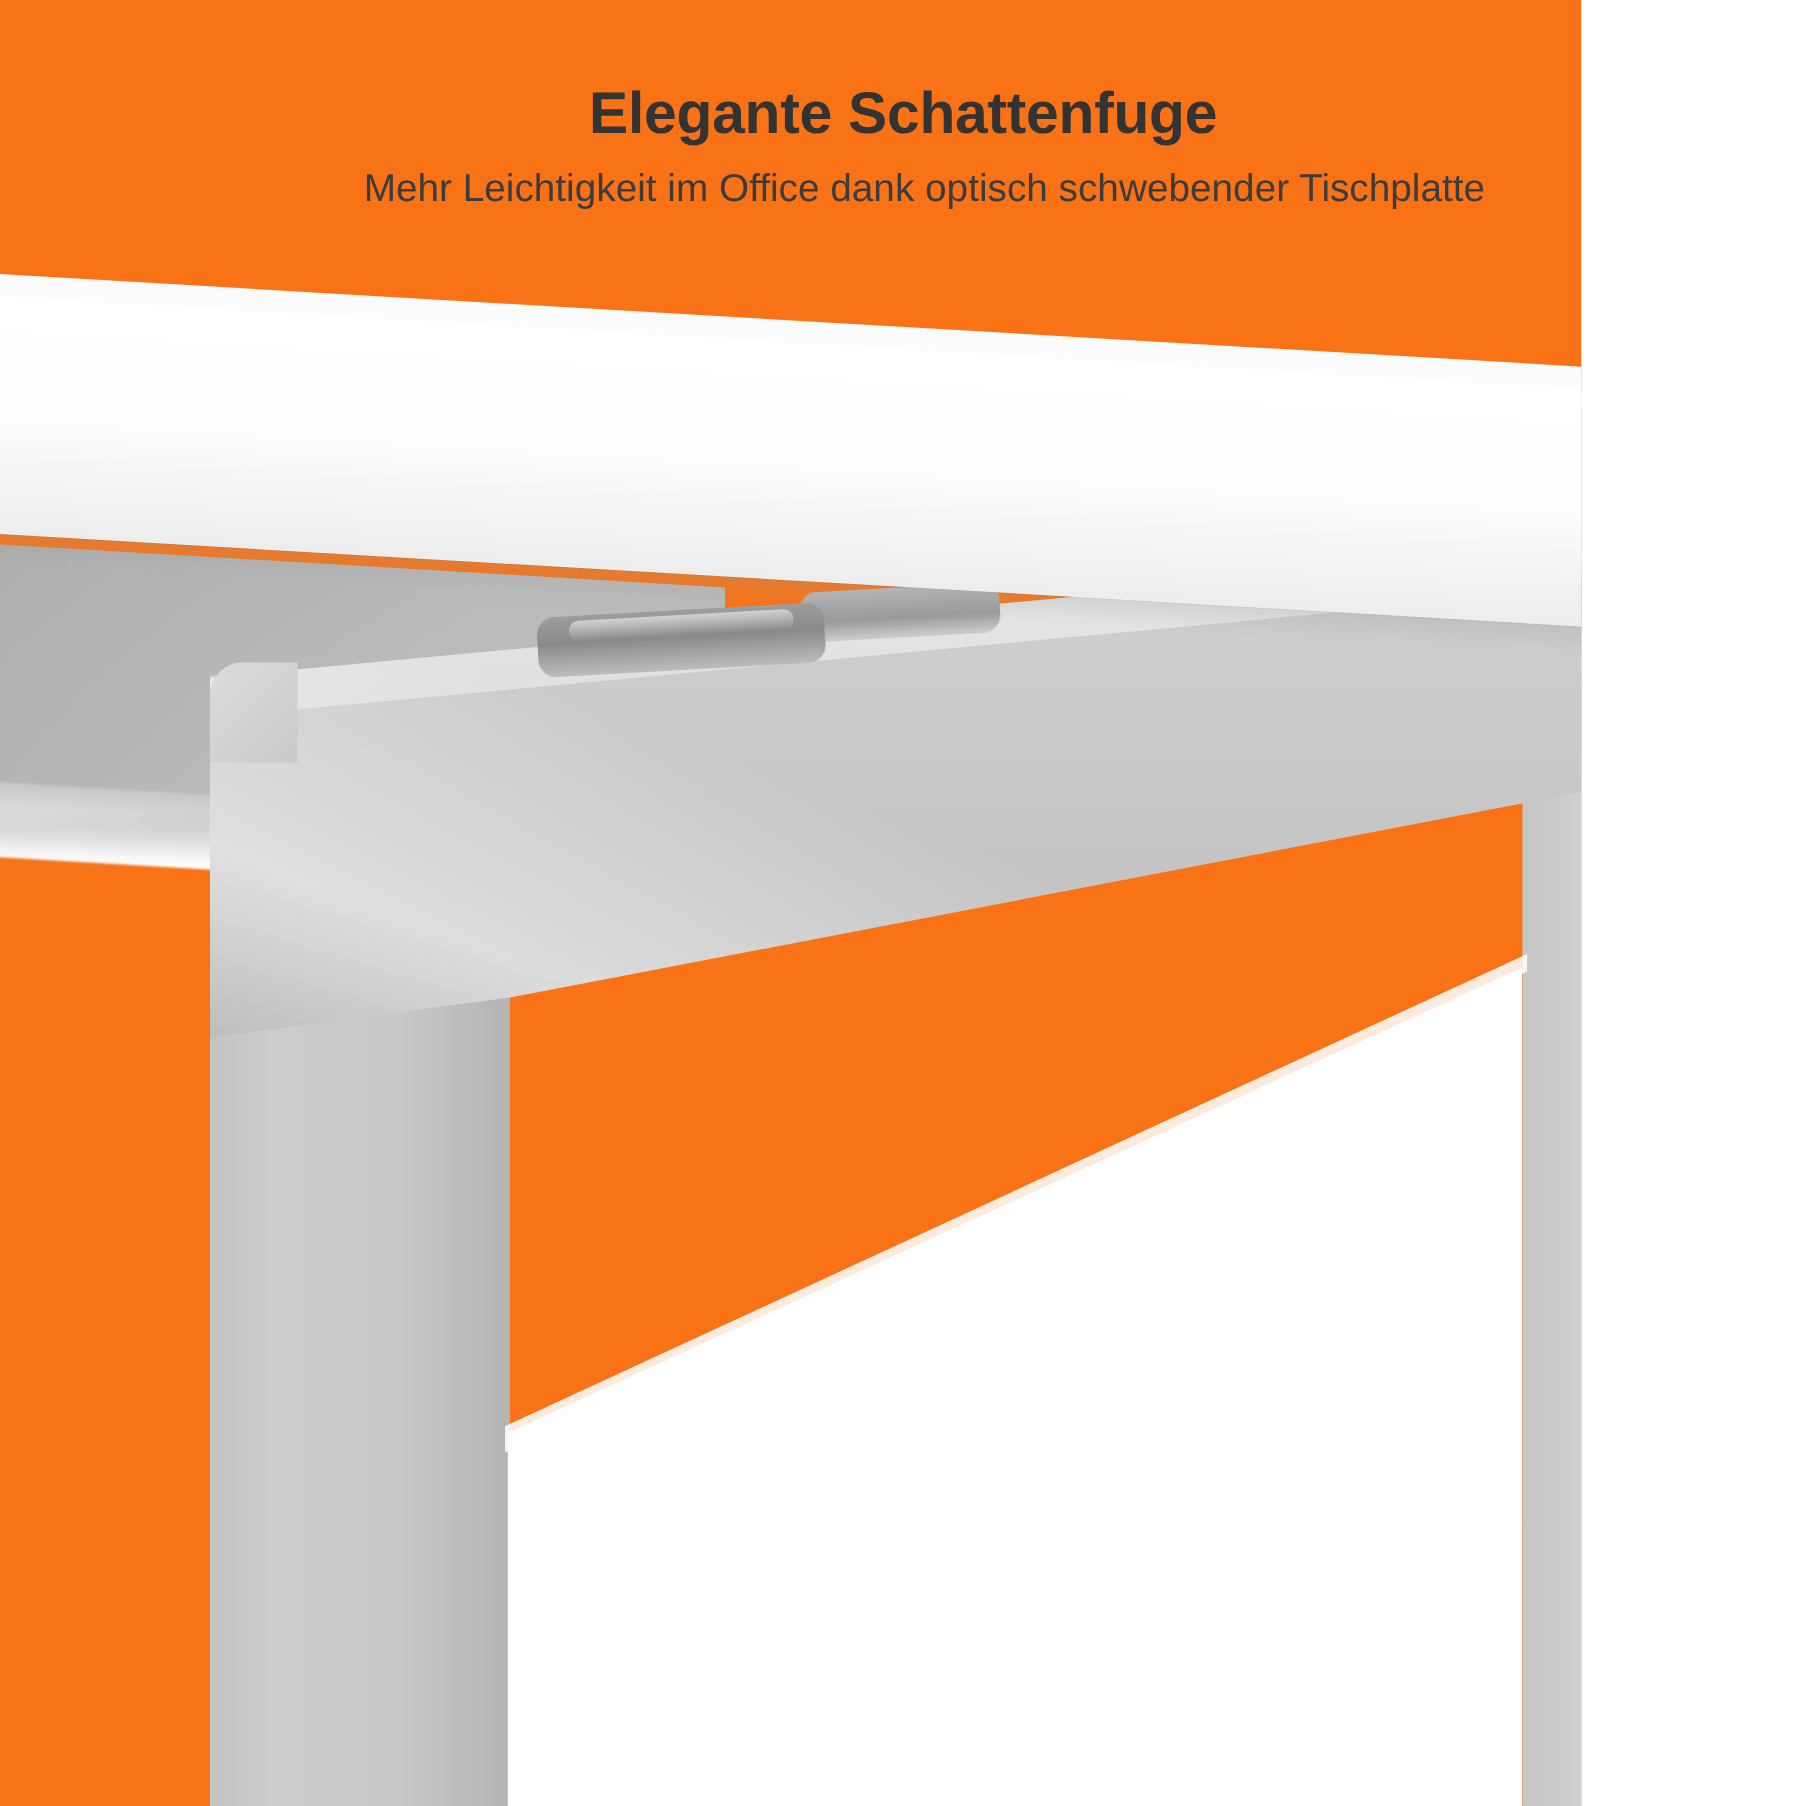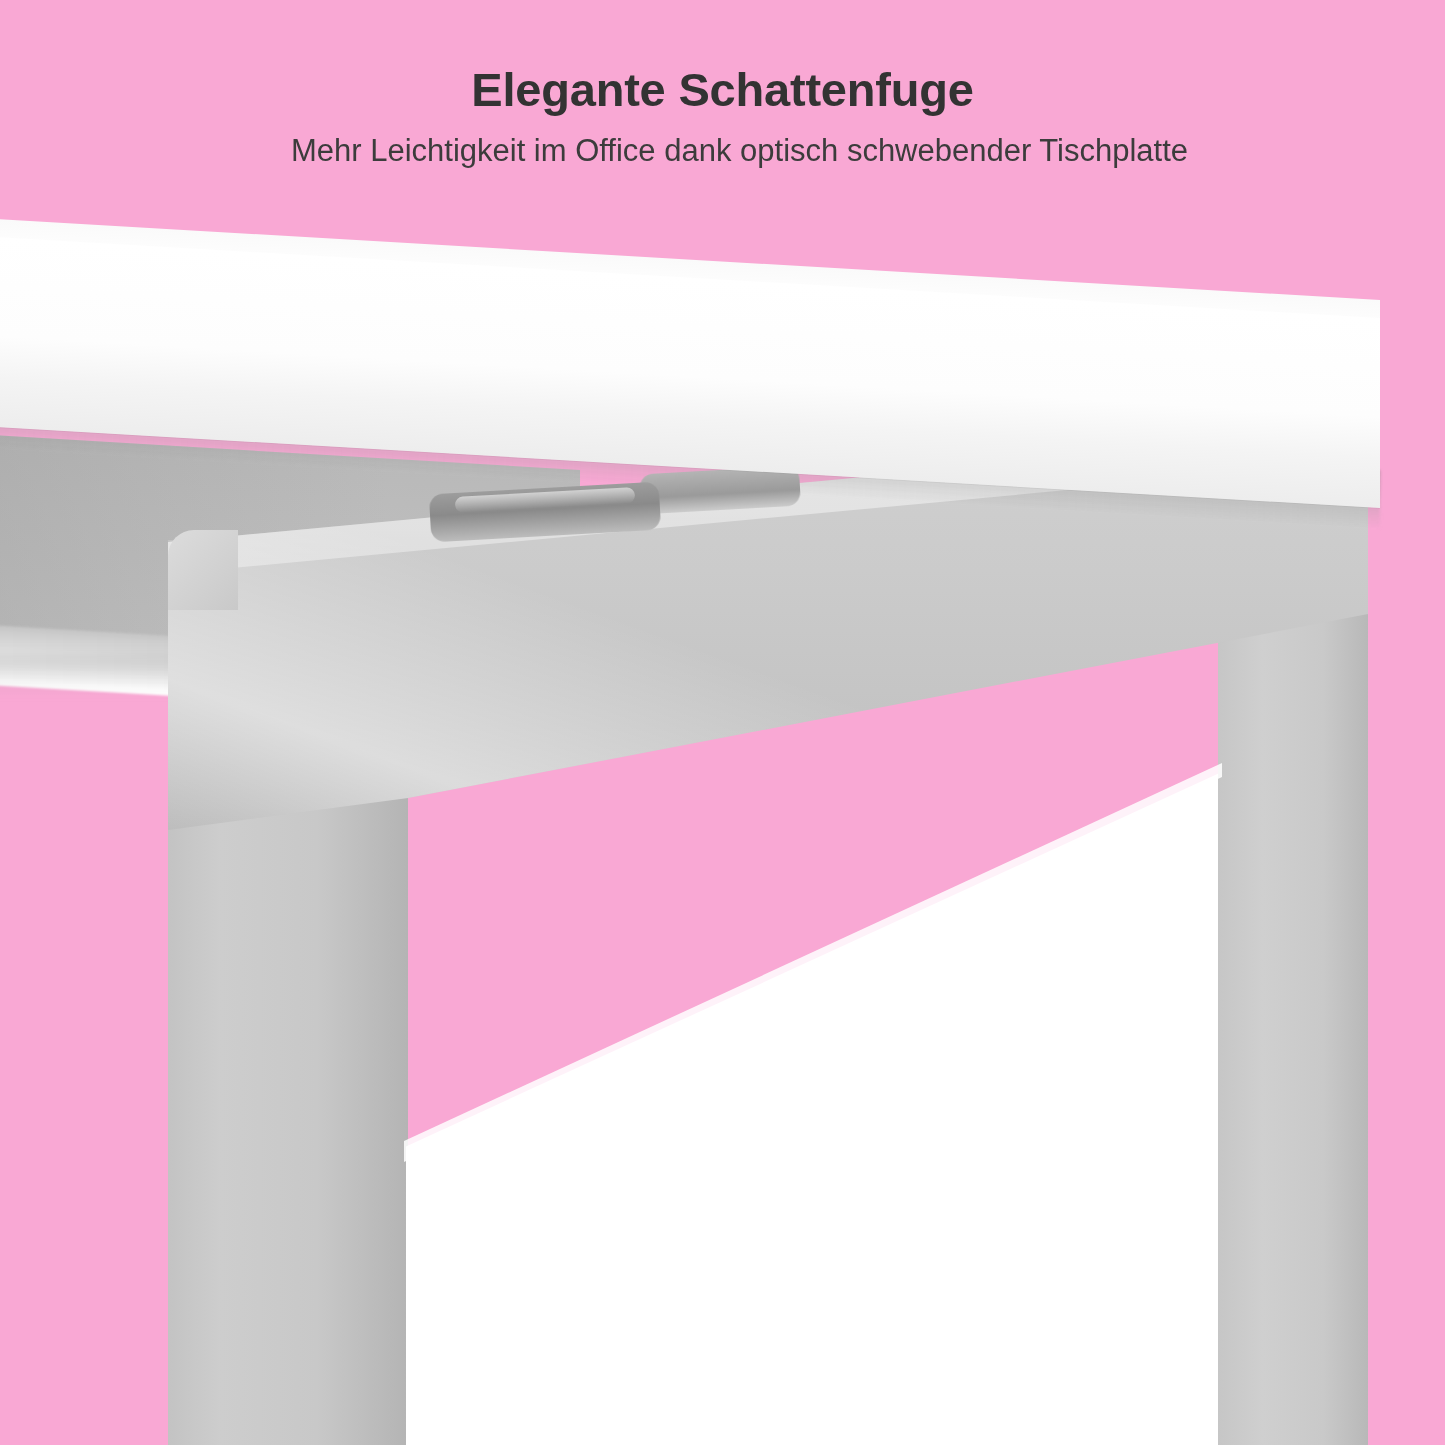--- a/index.html
+++ b/index.html
@@ -9,23 +9,23 @@
   }
   body {
     width: 1445px;
     height: 1445px;
     font-family: "Liberation Sans", sans-serif;
     overflow: hidden;
   }
 
   .stage {
     position: relative;
-    width: 1445px;
+    width: 1265px;
     height: 1445px;
-    background: #f9a8d4;
+    background: #f97316;
     overflow: hidden;
   }
 
   
   .caption-block {
     position: absolute;
     top: 62px;
     left: 0;
     width: 1445px;
     text-align: center;

